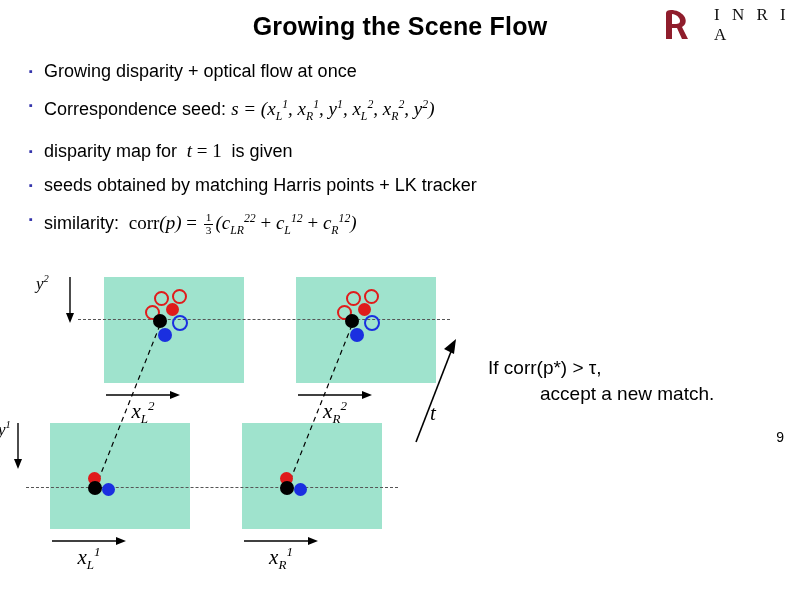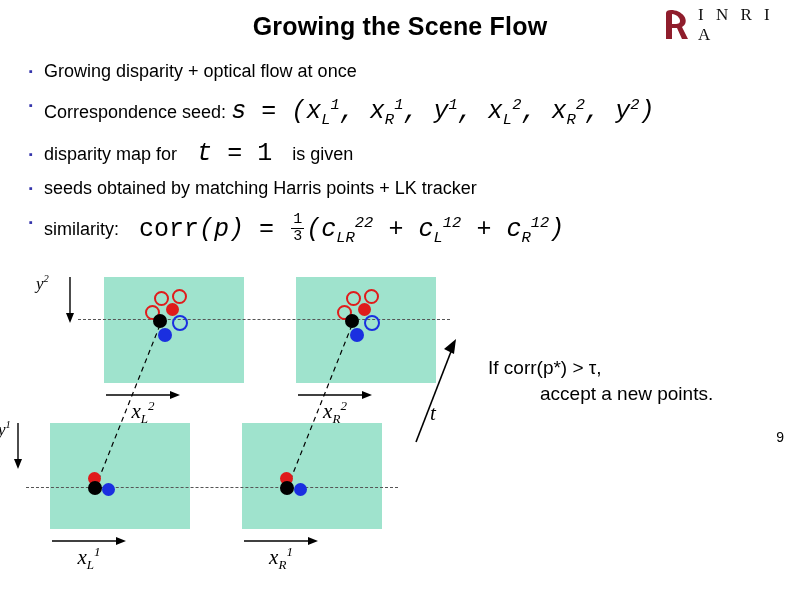--- a/index.html
+++ b/index.html
@@ -36,20 +36,21 @@
   
   .logo {
     position: absolute;
     right: 8px;
     top: 8px;
     width: 130px;
     height: 34px;
     display: flex;
     align-items: center;
     justify-content: flex-end;
+    gap: 16px;
   }
   .logo-mark {
     width: 30px;
     height: 32px;
     position: relative;
     margin-right: 6px;
   }
   .logo-text {
     font-family: "Liberation Serif", serif;
     font-size: 17px;
@@ -79,23 +80,23 @@
     text-align: center;
   }
   .bullet-text {
     font-size: 18px;
     line-height: 26px;
     white-space: nowrap;
   }
 
   
   .math {
-    font-family: Liberation Mono, monospace;
-    font-style: italic;
-    font-size: 25px;
+    font-family: Liberation Serif, serif;
+    font-style: italic;
+    font-size: 19px;
   }
   .math-up {
     font-style: normal;
   }
   sub, sup {
     font-size: 0.62em;
     font-style: italic;
   }
   .frac {
     display: inline-block;
@@ -347,20 +348,20 @@
     <div class="dot dot-filled-red" style="left:88px; top:217px; width:13px; height:13px;"></div>
     <div class="dot dot-filled-black" style="left:88px; top:226px; width:14px; height:14px;"></div>
     <div class="dot dot-filled-blue" style="left:102px; top:228px; width:13px; height:13px;"></div>
 
     <div class="dot dot-filled-red" style="left:280px; top:217px; width:13px; height:13px;"></div>
     <div class="dot dot-filled-black" style="left:280px; top:226px; width:14px; height:14px;"></div>
     <div class="dot dot-filled-blue" style="left:294px; top:228px; width:13px; height:13px;"></div>
 
     <div class="right-math">
       <div class="rm-line2">If corr(p*) &gt; τ,</div>
-      <div class="rm-line3">accept a new points.</div>
+      <div class="rm-line3">accept a new match.</div>
     </div>
 
   </div>
 
   <div class="page-number">9</div>
 
 </div>
 
 </body></html>

